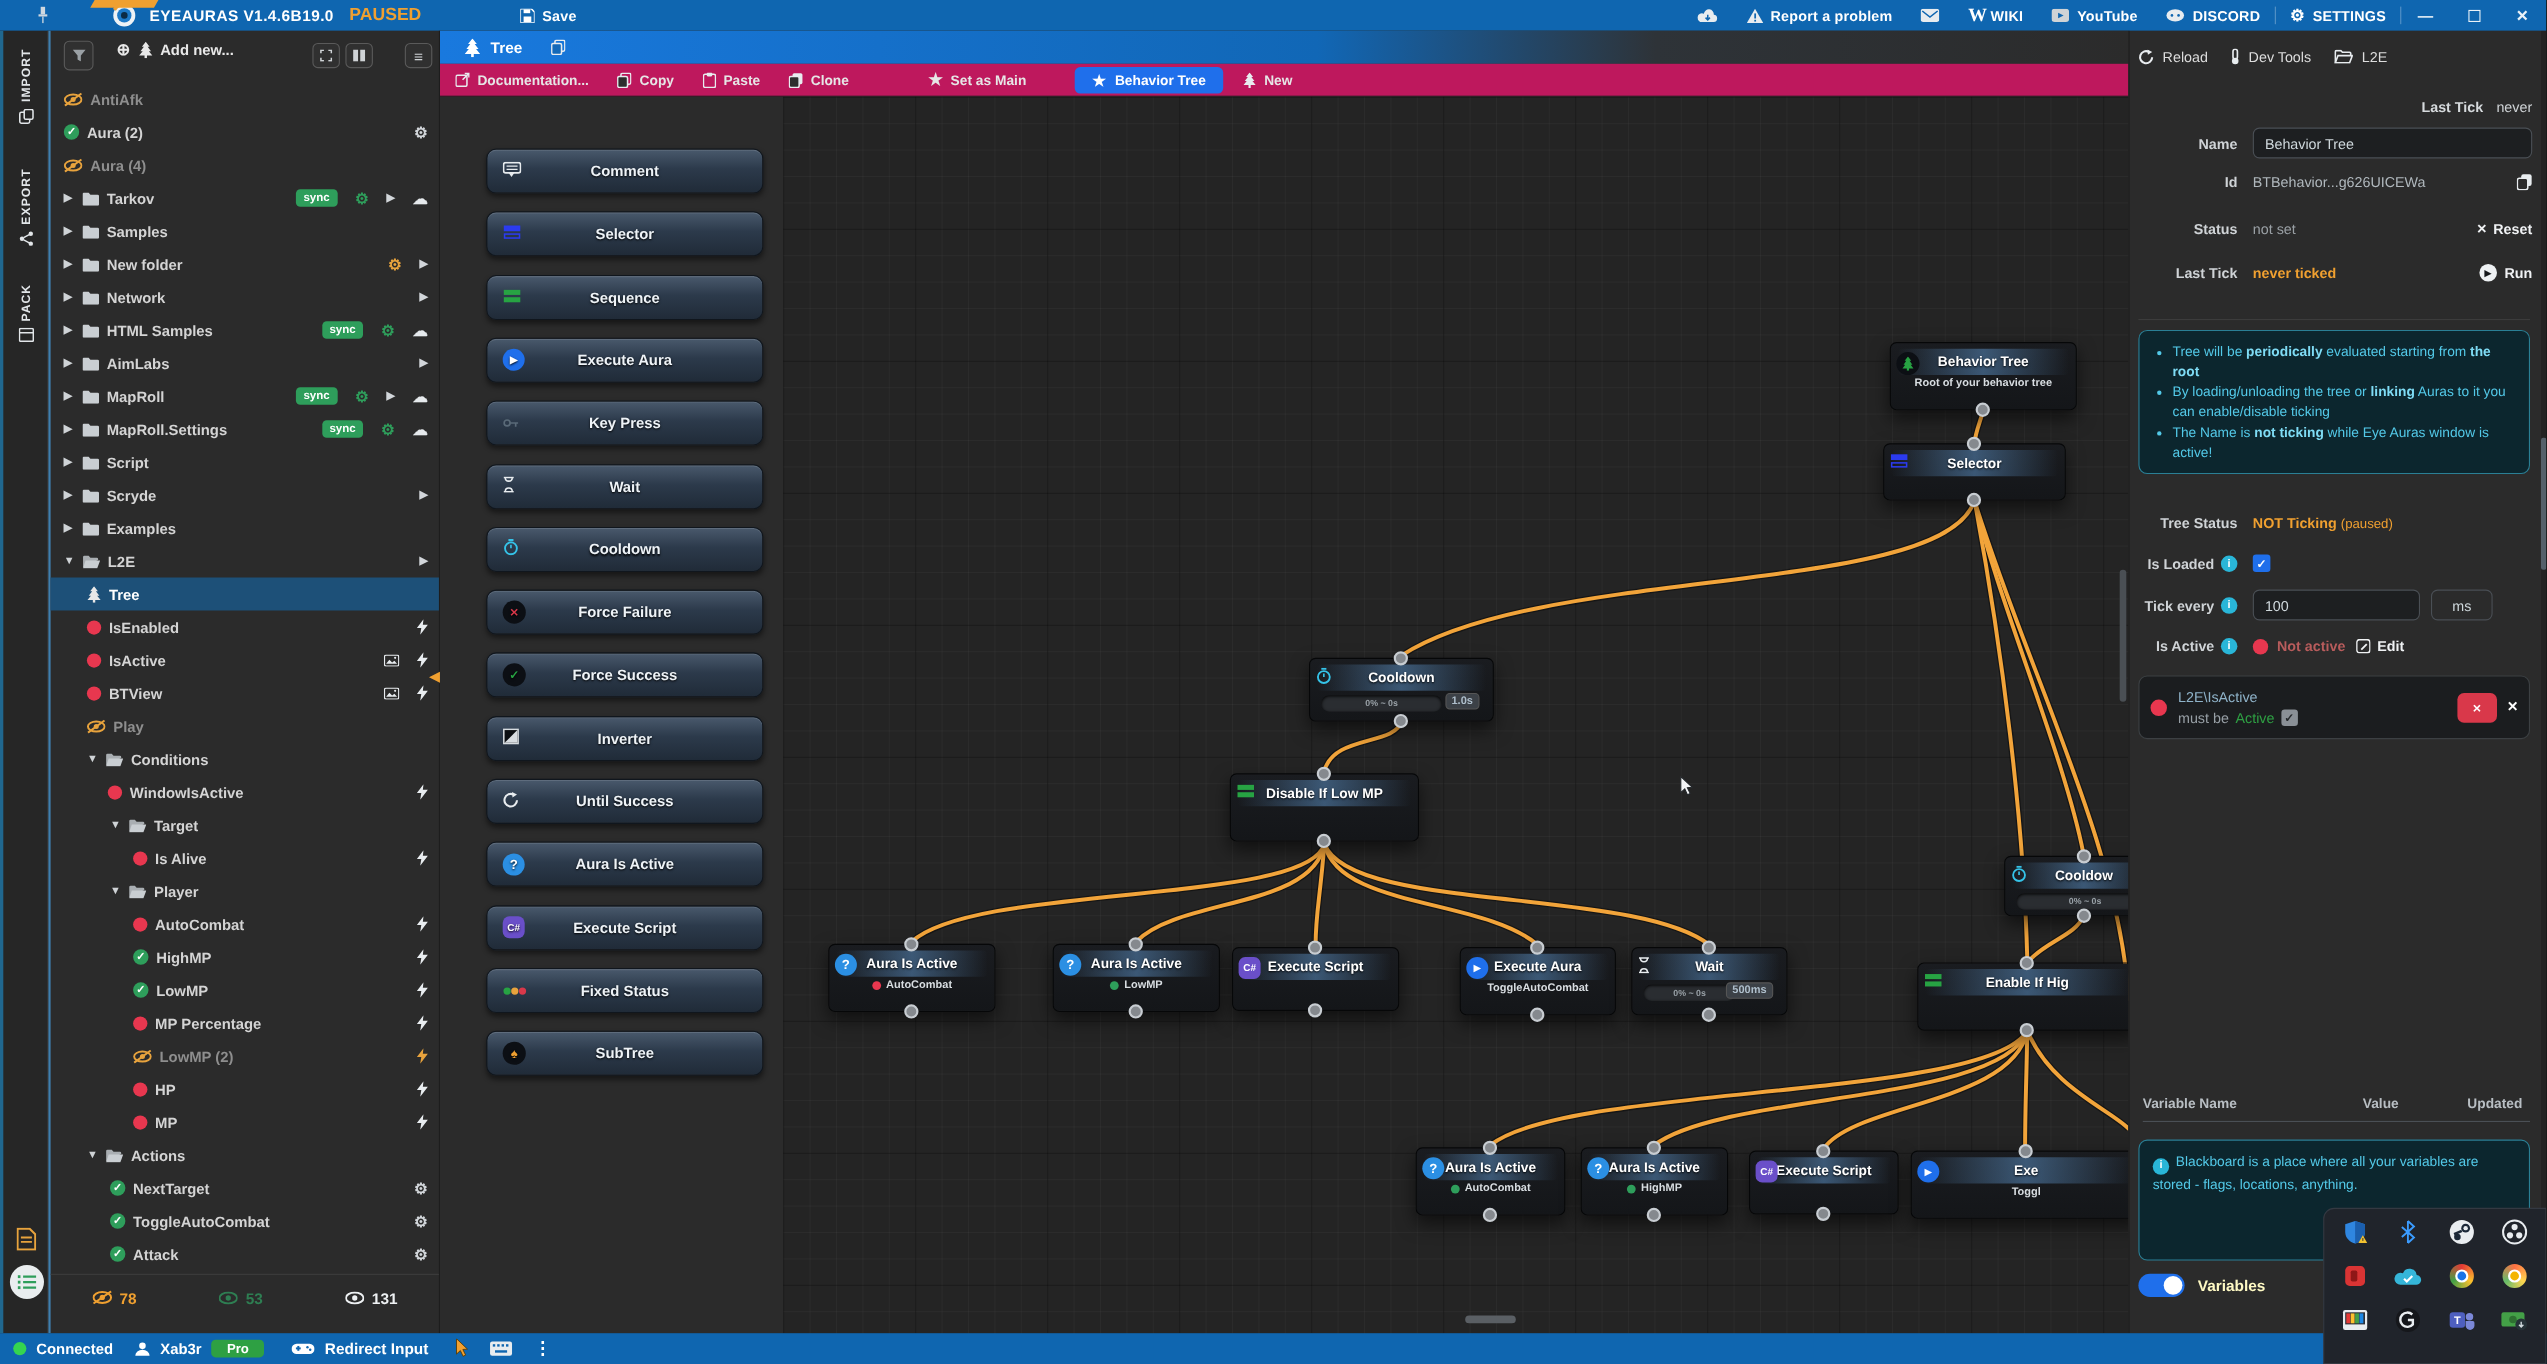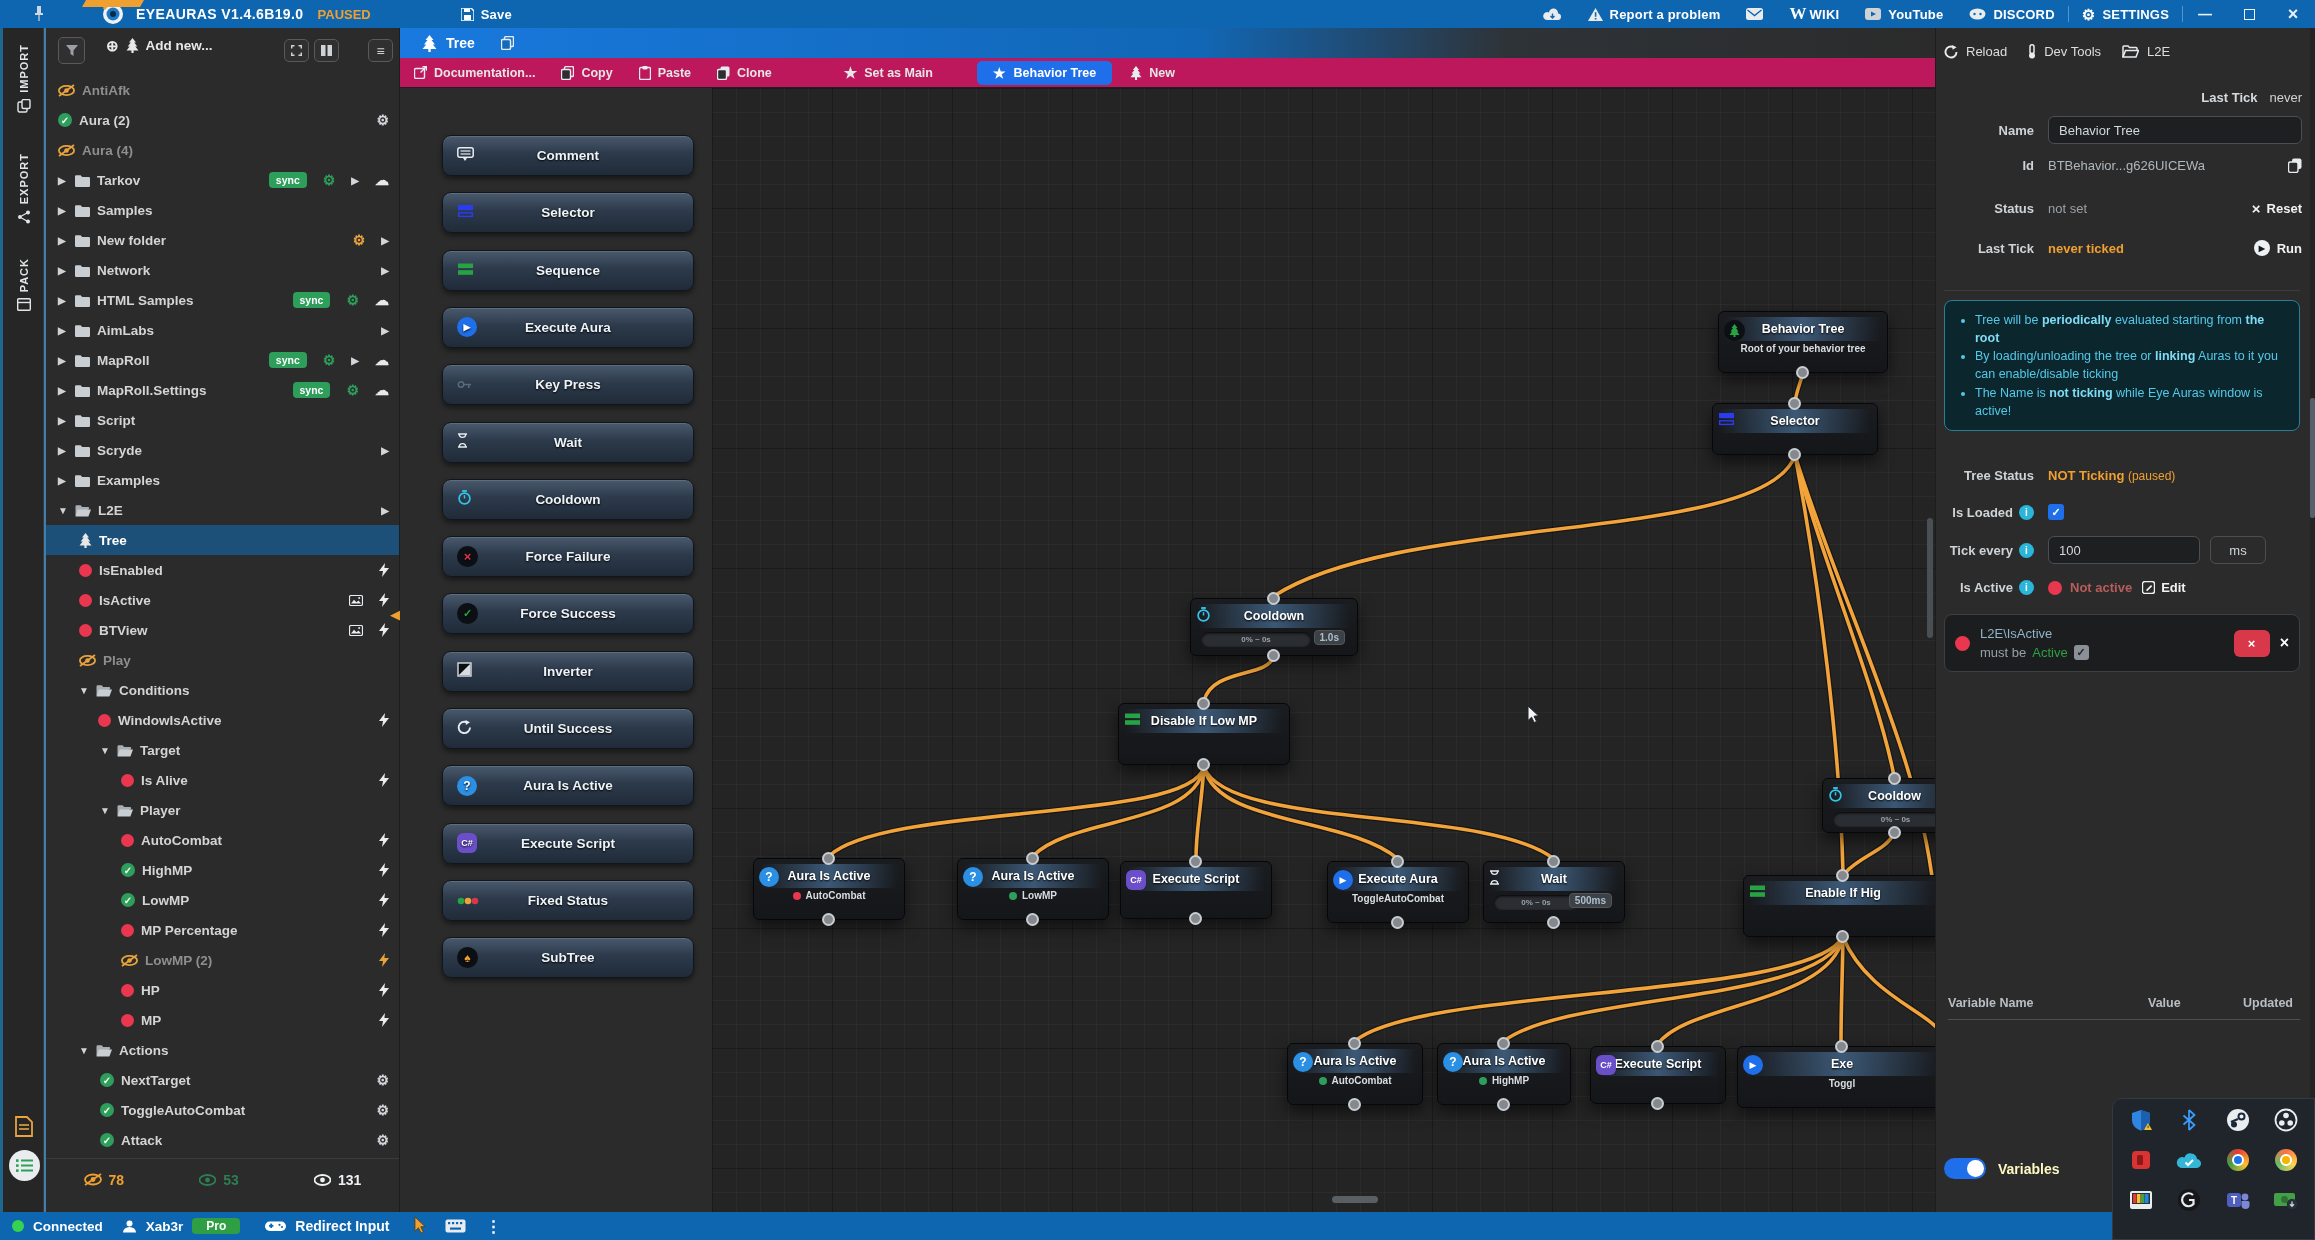--- a/index.html
+++ b/index.html
@@ -108,21 +108,21 @@
       </span>
     <span class="ic" style="margin-left:58px">
         <svg width="22" height="22">
           <circle cx="11" cy="11" r="10" fill="#eef2f5"></circle>
           <circle cx="11" cy="11" r="6.5" fill="#1d79c7"></circle>
           <circle cx="11" cy="11" r="3" fill="#0b2a44"></circle>
           <path d="M2 6 A10 10 0 0 1 11 1" stroke="#f0a030" stroke-width="3" fill="none"></path>
         </svg>
       </span>
     <span style="margin-left:12px;font-size:14px;letter-spacing:.4px">EYEAURAS V1.4.6B19.0</span>
-    <span class="orange" style="margin-left:14px;font-size:13px">PAUSED</span>
+    <span class="orange" style="margin-left:14px;font-size:16px">PAUSED</span>
     <span class="tb-item" style="margin-left:90px">
       <span class="ic">
           <svg width="13" height="13">
             <path d="M0 1 Q0 0 1 0 H10 L13 3 V12 Q13 13 12 13 H1 Q0 13 0 12 Z" fill="none" stroke="#fff" stroke-width="1.4"></path>
             <rect x="3" y="0.5" width="6" height="3.5" fill="#fff"></rect>
             <rect x="3" y="7" width="7" height="5" fill="#fff"></rect>
           </svg>
         </span>
       <span>Save</span>
     </span>
@@ -1228,20 +1228,23 @@
       </span>
       <span style="width:36px;height:27px;border-radius:6px;background:#d9384a;color:#fff;display:inline-flex;align-items:center;justify-content:center;font-weight:700">×</span>
       <span style="color:#fff;font-weight:700;font-size:16px">×</span>
     </div>
 
     <div id="var-head" style="top:968px">
       <span style="width:200px">Variable Name</span>
       <span style="width:95px">Value</span>
       <span>Updated</span>
     </div>
+    <div class="infobox" style="top:1008px;height:110px">
+      <span class="iinfo" style="vertical-align:-2px;margin-right:6px">i</span><span id="blackboard-text"><span>Blackboard is a place where all your variables are stored - flags, locations, anything.</span></span>
+    </div>
     <div class="formrow" style="top:1130px;gap:12px">
       <span class="toggle">
           <span class="knob"></span>
         </span>
       <span style="font-weight:700;color:#fef9c3;font-size:14px">Variables</span>
     </div>
   </div>
 
   <div id="edge-scroll">
       <div id="edge-thumb"></div>

